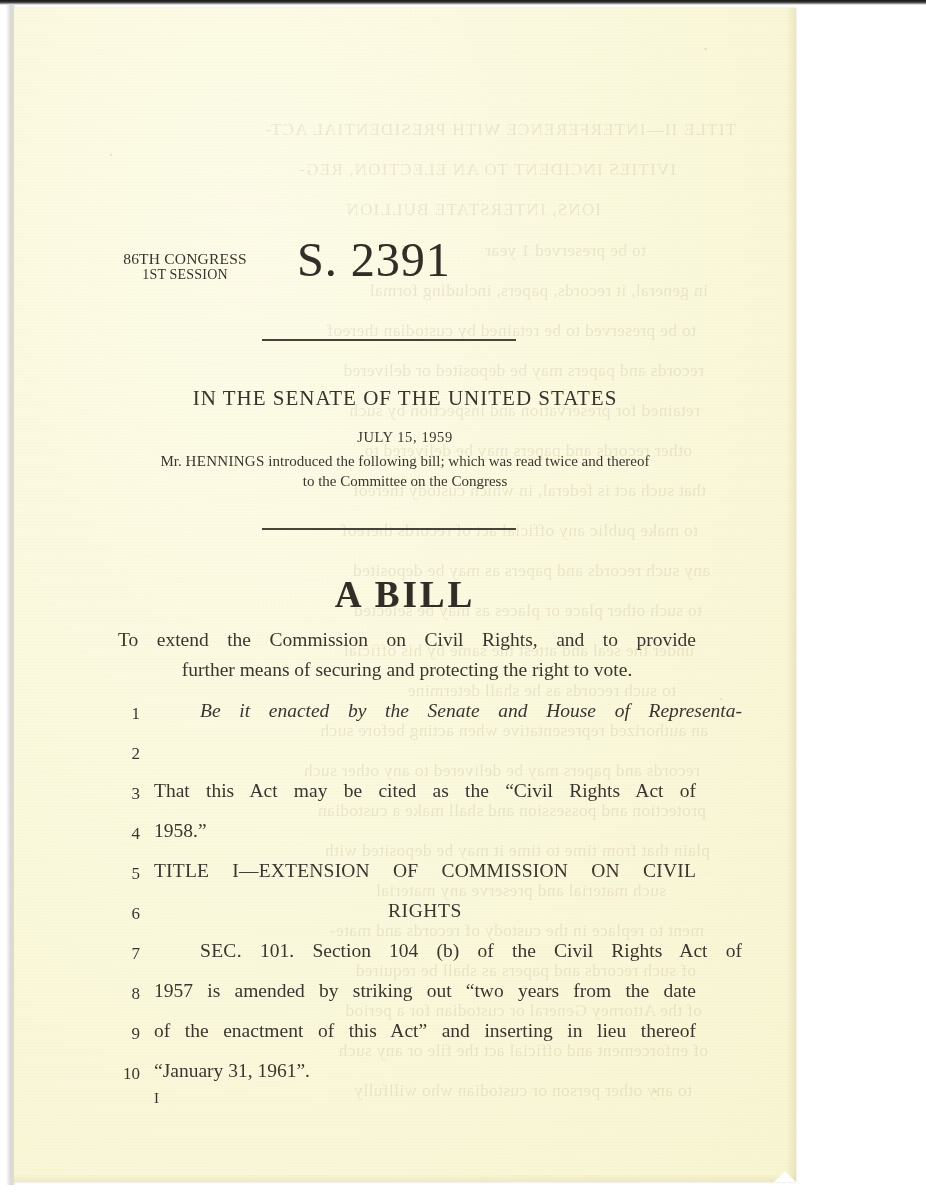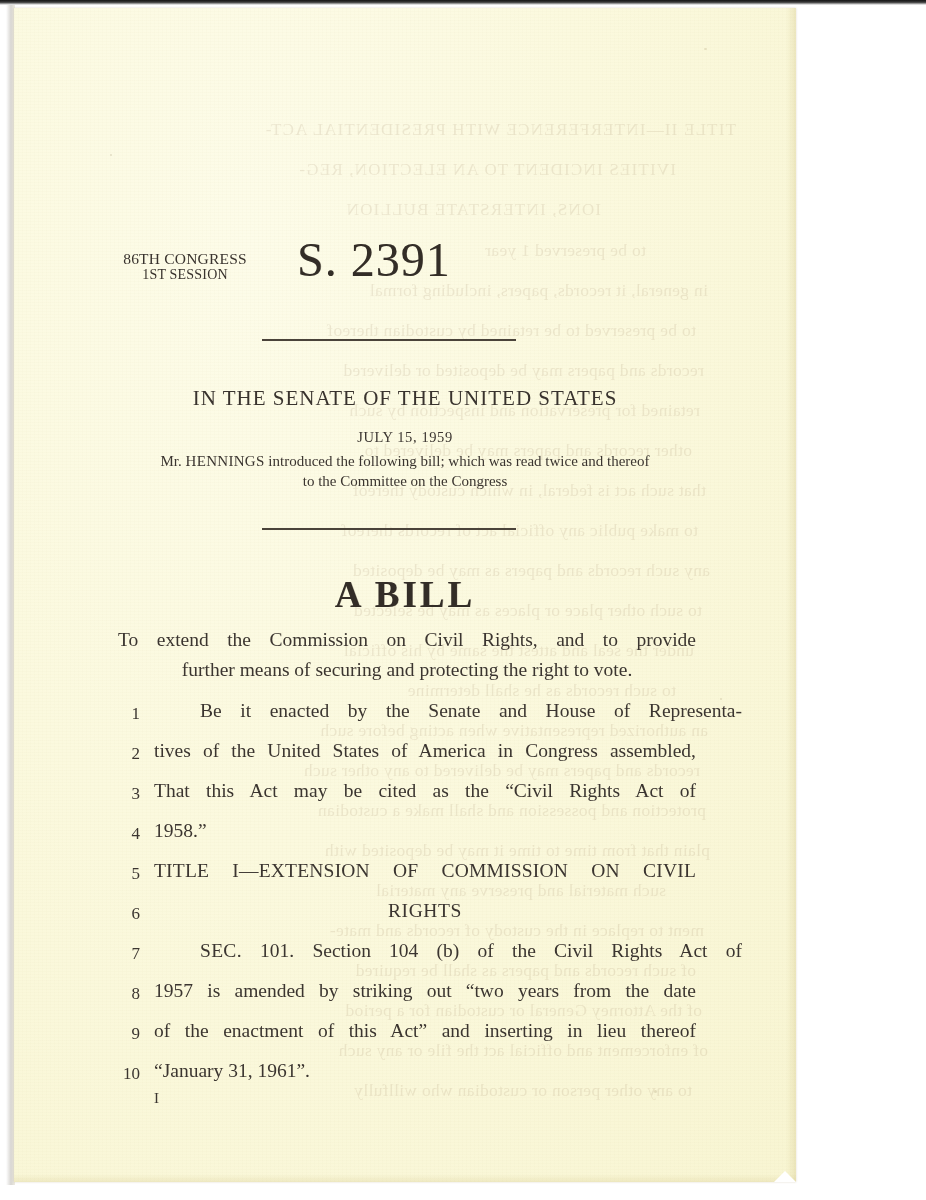--- a/index.html
+++ b/index.html
@@ -245,20 +245,21 @@
   }
   .ln .txt.just {
     white-space: normal;
     text-align: justify;
     text-align-last: justify;
   }
   .ln .txt.center {
     text-align: center;
   }
   .ln .txt.ital {
+    font-style: italic;
   }
   .ln .txt .sc { font-variant: small-caps; letter-spacing: 0.3px; }
 
   .colophon {
     position: absolute;
     left: 140px;
     top: 1082px;
     font-size: 15px;
     letter-spacing: 0.5px;
     color: #3b3530;
@@ -341,21 +342,20 @@
 
       <div class="lines">
 
         <div class="ln">
           <span class="num">1</span>
           <span class="txt just ital" style="text-indent:0;padding-left:46px;">Be it enacted by the Senate and House of Representa-</span>
         </div>
 
         <div class="ln">
           <span class="num">2</span>
-          <span class="txt just ital">tives of the United States of America in Congress assembled,</span>
         </div>
 
         <div class="ln">
           <span class="num">3</span>
           <span class="txt just">That this Act may be cited as the “Civil Rights Act of</span>
         </div>
 
         <div class="ln">
           <span class="num">4</span>
           <span class="txt">1958.”</span>

